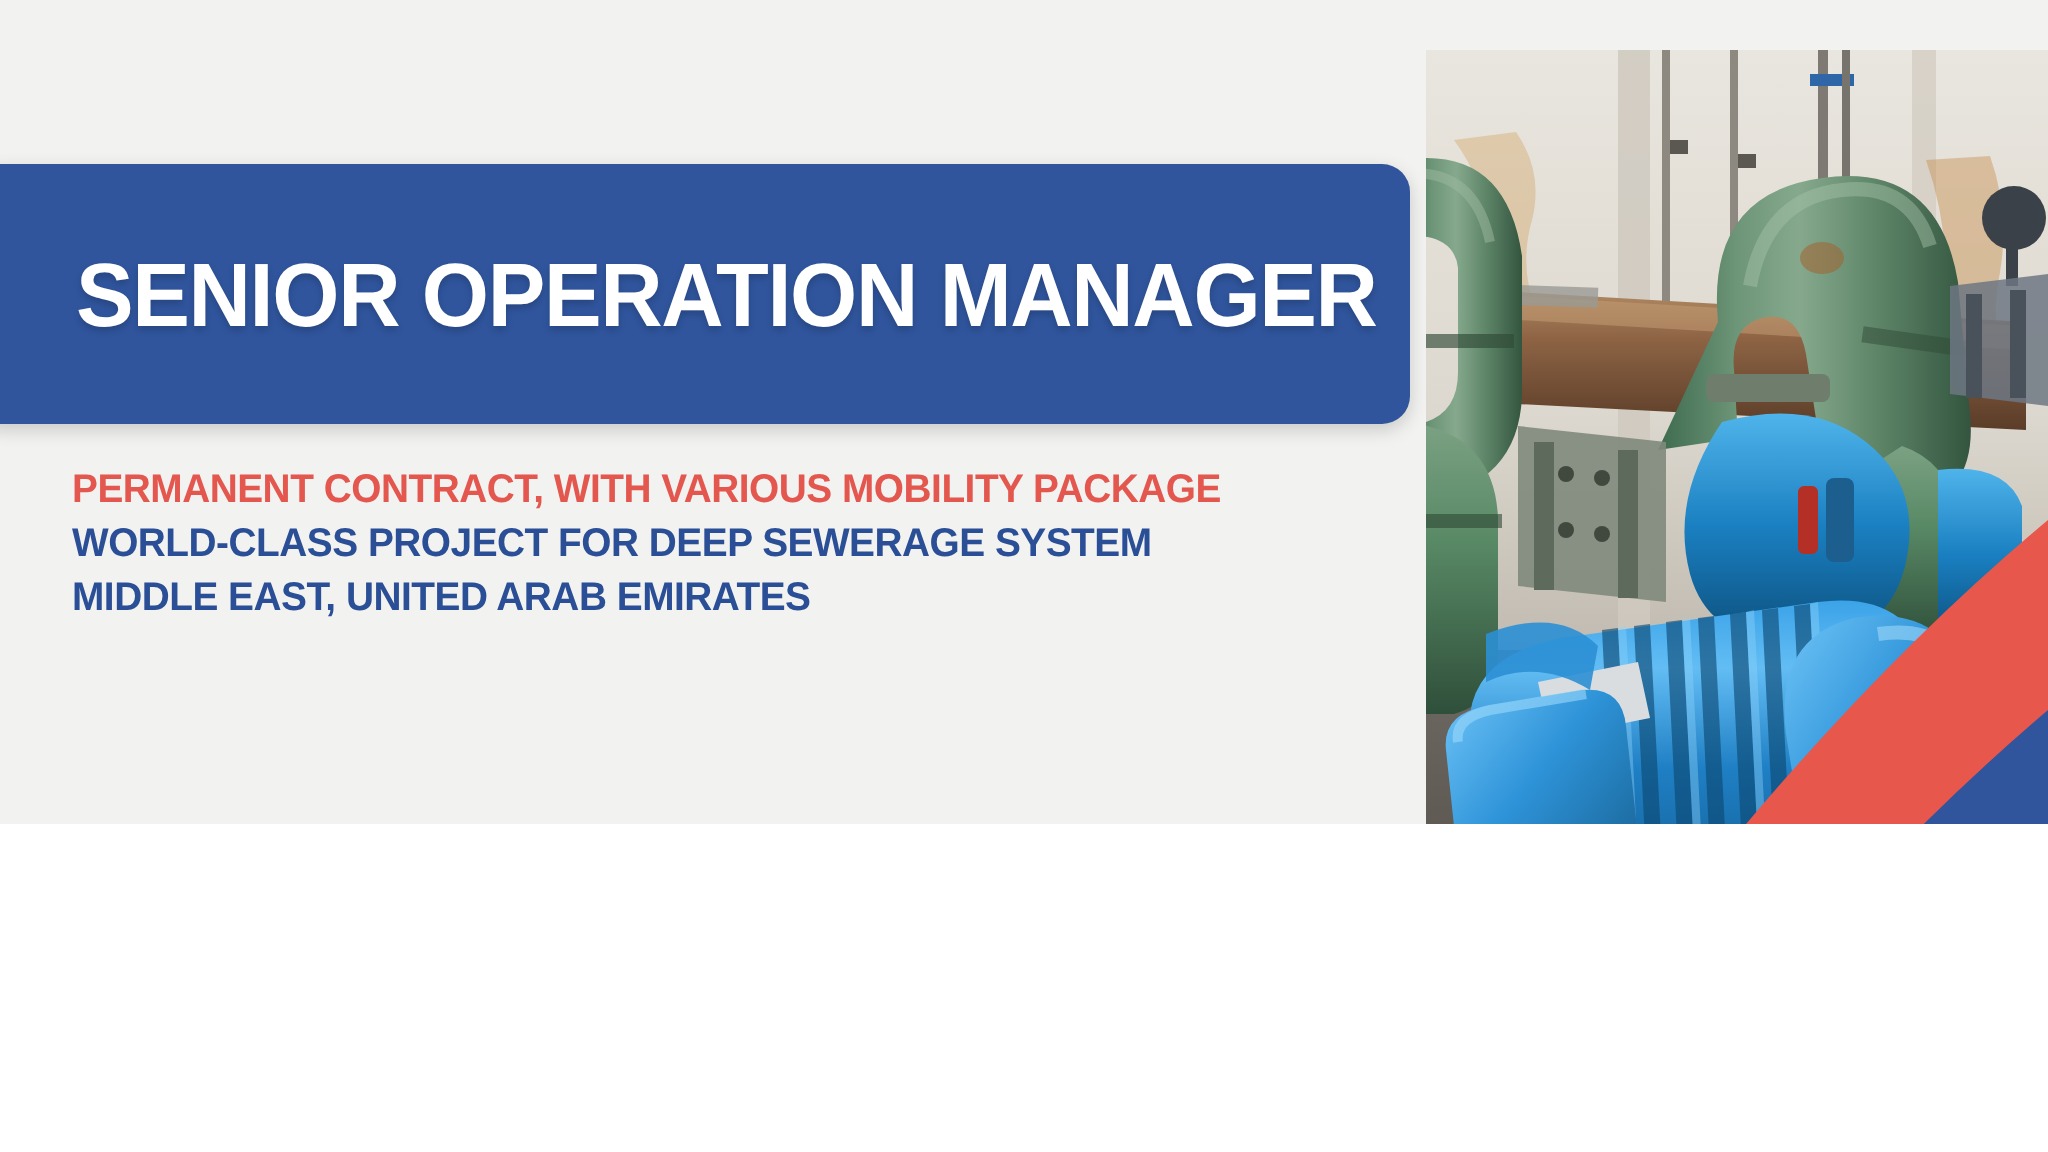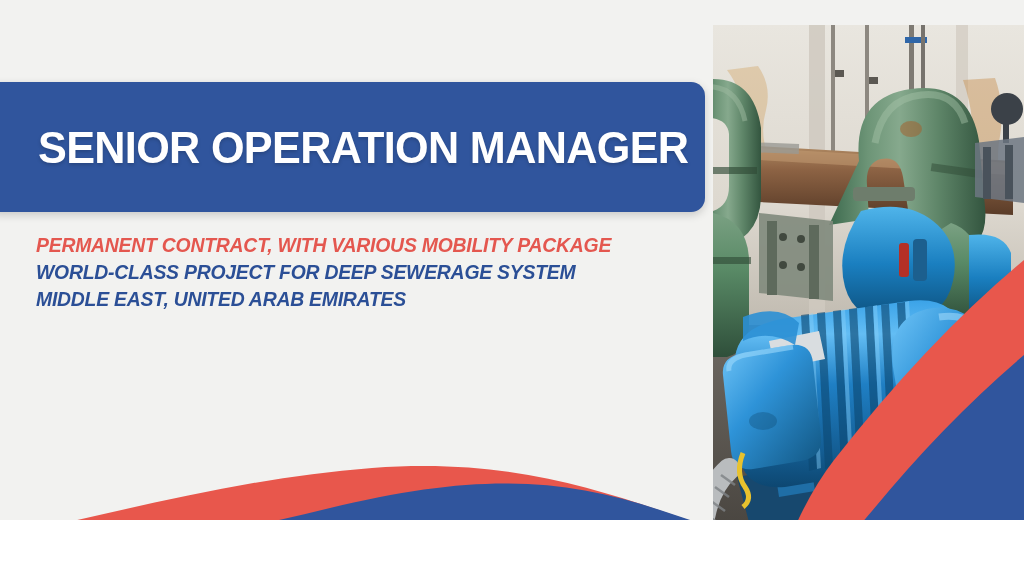--- a/index.html
+++ b/index.html
@@ -4,21 +4,21 @@
 <title>Job Advertisement</title>
 <style>
   html, body {
     margin: 0;
     padding: 0;
     background: #ffffff;
   }
   #poster {
     position: relative;
     width: 1024px;
-    height: 520px;
+    height: 412px;
     overflow: hidden;
     background: #f2f2f0;
     font-family: "Liberation Sans", "DejaVu Sans", sans-serif;
   }
 
   
   .wave-layer {
     position: absolute;
     left: 0;
     top: 0;
@@ -54,21 +54,20 @@
     text-shadow: 0 2px 4px rgba(0,0,0,0.18);
   }
 
   
   .copy-block {
     position: absolute;
     left: 36px;
     top: 232px;
     width: 660px;
     z-index: 6;
-    font-style: italic;
   }
   .copy-line {
     font-size: 20px;
     font-weight: 700;
     line-height: 27px;
     letter-spacing: -0.25px;
     white-space: nowrap;
     transform: scaleX(0.97);
     transform-origin: left center;
   }

